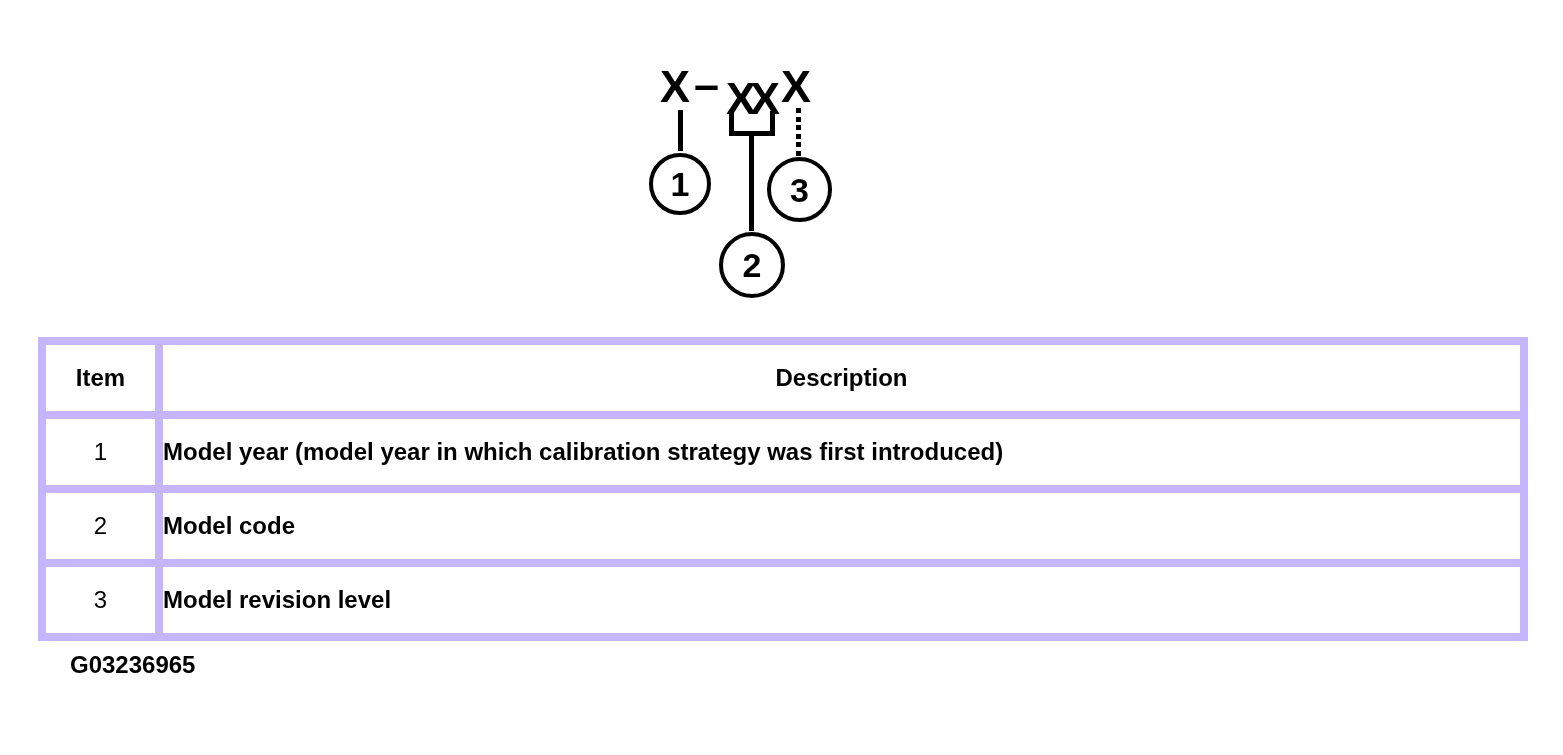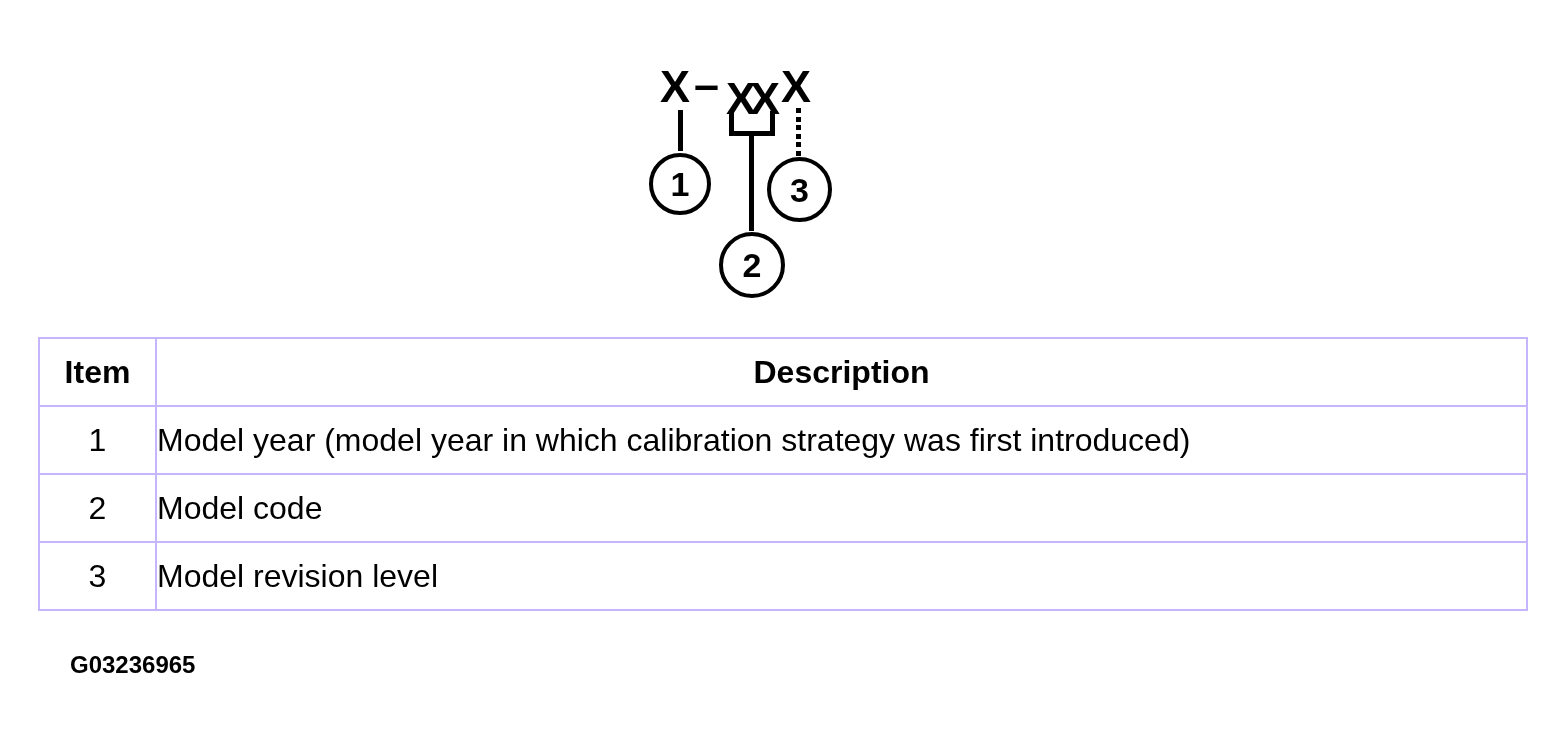--- a/index.html
+++ b/index.html
@@ -59,39 +59,39 @@
   
   .legend {
     position: absolute;
     left: 38px;
     top: 337px;
     width: 1490px;
     border-collapse: collapse;
     table-layout: fixed;
   }
   .legend th, .legend td {
-    border: 2px solid #c4b5fd;
+    border: 8px solid #c4b5fd;
     height: 66px;
-    font-size: 32px;
+    font-size: 24px;
     color: #000;
     background: #fff;
     padding: 0;
   }
   .legend th {
     font-weight: bold;
     text-align: center;
   }
   .col-item { width: 117px; }
   .item-cell {
     text-align: center;
     font-weight: normal;
   }
   .desc-cell {
     text-align: left;
-    font-weight: normal;
+    font-weight: bold;
     padding-left: 13px;
     padding-right: 8px;
   }
 
   
   .figure-id {
     position: absolute;
     left: 36px;
     top: 652px;
     font: bold 24px/1.1 "Liberation Sans", sans-serif;

